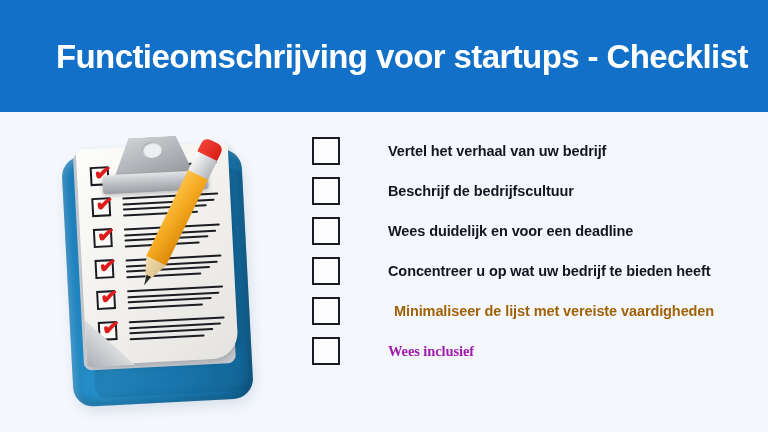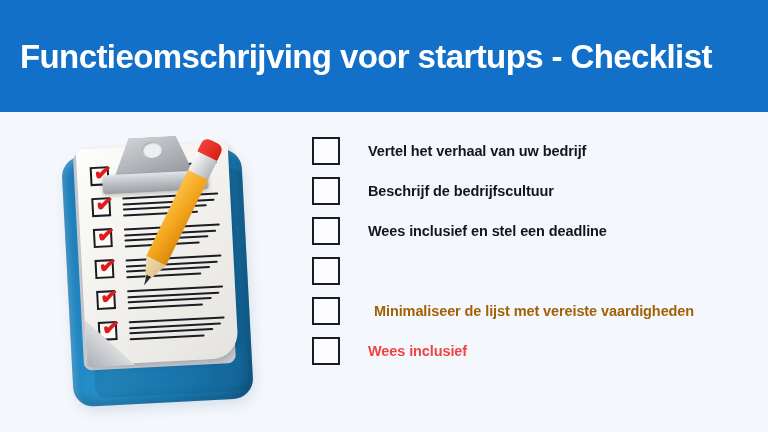--- a/index.html
+++ b/index.html
@@ -18,21 +18,21 @@
   
   #header {
     position:absolute;
     left:0; top:0;
     width:768px; height:112px;
     background:#1270c9;
     display:flex;
     align-items:center;
   }
   #header-title {
-    padding-left:20px;
+    padding-left:56px;
     color:#ffffff;
     font-size:33px;
     font-weight:bold;
     letter-spacing:-0.6px;
     white-space:nowrap;
     line-height:1;
   }
 
   
   #illustration {
@@ -186,20 +186,21 @@
   #checklist {
     position:absolute;
     left:312px; top:131px;
     width:448px;
   }
   .item {
     position:relative;
     height:40px;
     display:flex;
     align-items:center;
+    gap:20px;
   }
   .item-box {
     flex:0 0 auto;
     width:28px; height:28px;
     border:2.4px solid #1b1b24;
     background:#fdfdff;
   }
   .item-label {
     margin-left:28px;
     color:#15151e;
@@ -314,28 +315,29 @@
       <div class="item">
         <div class="item-box" style="border-color: rgb(27, 27, 36);"></div>
         <div class="item-label" style="color: rgb(21, 21, 30);">Vertel het verhaal van uw bedrijf</div>
       </div>
       <div class="item">
         <div class="item-box" style="border-color: rgb(27, 27, 36);"></div>
         <div class="item-label" style="color: rgb(21, 21, 30);">Beschrijf de bedrijfscultuur</div>
       </div>
       <div class="item">
         <div class="item-box" style="border-color: rgb(27, 27, 36);"></div>
-        <div class="item-label" style="color: rgb(21, 21, 30);">Wees inclusief en stel een deadline</div>
-      </div>
-      <div class="item">
-        <div class="item-box" style="border-color: rgb(27, 27, 36);"></div>
+        <div class="item-label" style="color: rgb(21, 21, 30);">Wees duidelijk en voor een deadline</div>
+      </div>
+      <div class="item">
+        <div class="item-box" style="border-color: rgb(27, 27, 36);"></div>
+        <div class="item-label" style="color: rgb(21, 21, 30);">Concentreer u op wat uw bedrijf te bieden heeft</div>
       </div>
       <div class="item">
         <div class="item-box" style="border-color: rgb(27, 27, 36);"></div>
         <div class="item-label indent" style="color: #a16207;">Minimaliseer de lijst met vereiste vaardigheden</div>
       </div>
       <div class="item">
         <div class="item-box" style="border-color: rgb(27, 27, 36);"></div>
-        <div class="item-label" style="color: #ef4444;">Wees inclusief</div>
+        <div class="item-label" style="color: #a21caf; font-family: Liberation Serif, serif;">Wees inclusief</div>
       </div>
     </div>
 
 </div>
 
 </body></html>

